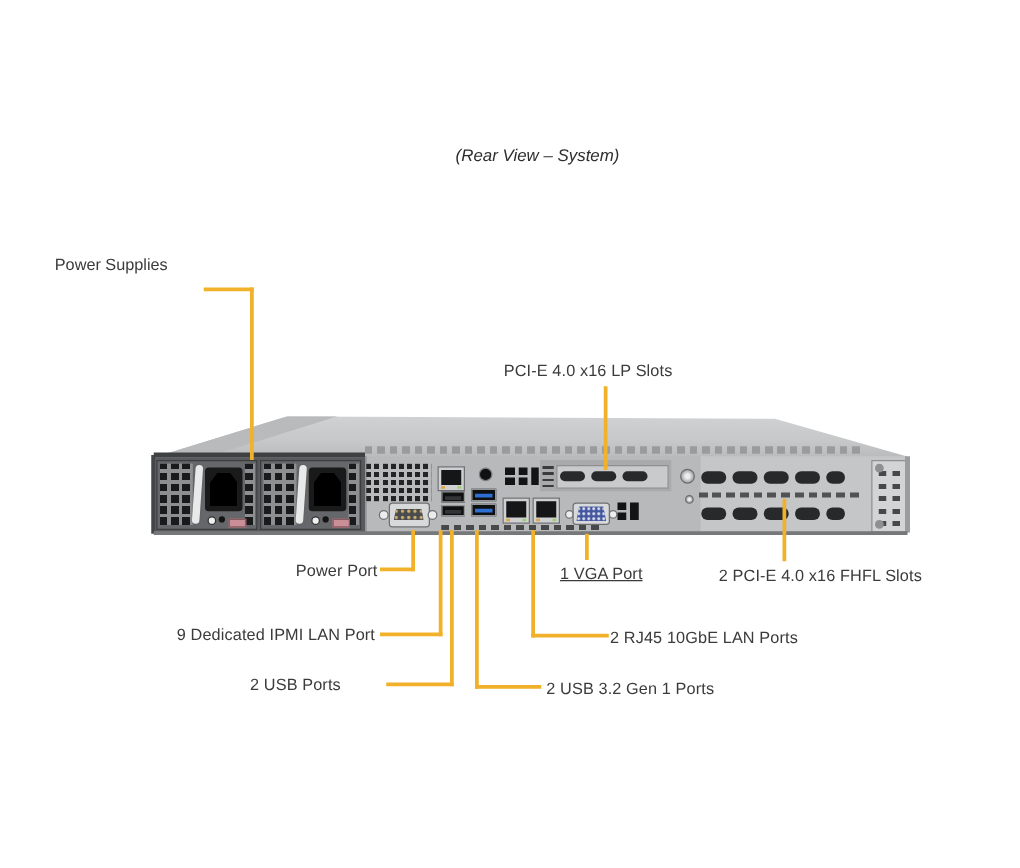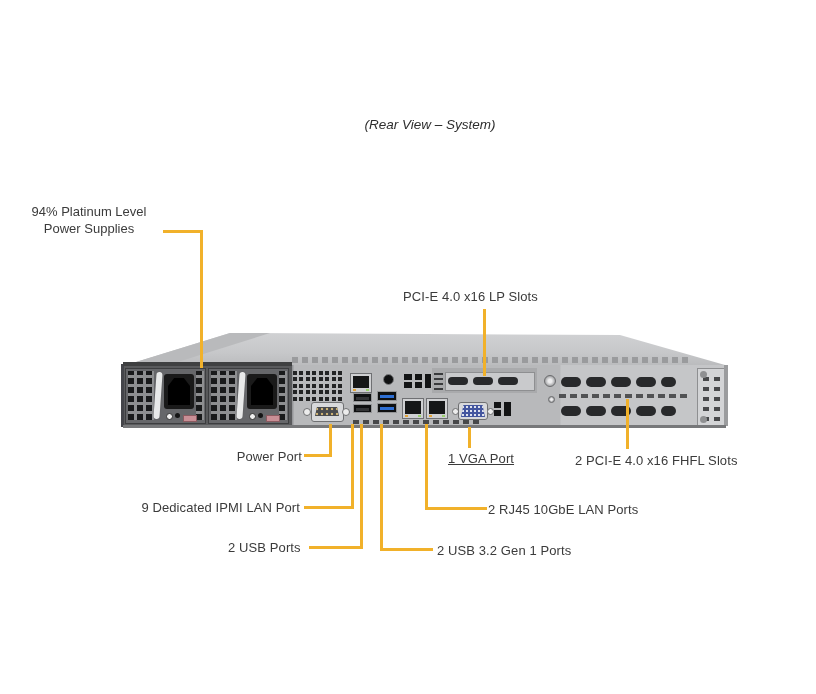--- a/index.html
+++ b/index.html
@@ -92,21 +92,20 @@
   .end-panel .c1{left:5px;} .end-panel .c2{left:16px;}
   .end-panel .s1{position:absolute;left:2px;top:2px;width:7px;height:7px;border-radius:50%;background:#8f9092;}
   .end-panel .s2{position:absolute;left:2px;bottom:2px;width:7px;height:7px;border-radius:50%;background:#8f9092;}
 </style>
 </head>
 <body>
 
 <div class="title">(Rear View – System)</div>
 
 <div class="psu-label">
-  <div>94% Platinum Level</div>
   <div>Power Supplies</div>
 </div>
 
 <div class="label" style="left:403px;top:289px;">PCI-E 4.0 x16 LP Slots</div>
 
 <div class="chassis">
   <div class="lid"></div>
   <div class="lid-shade"></div>
   <div class="lid-dashes"></div>
   <div class="rear"></div>
@@ -230,17 +229,17 @@
 <div class="line" style="left:360px;top:424px;width:3px;height:125px;"></div>
 <div class="line" style="left:380px;top:424px;width:3px;height:127px;"></div>
 <div class="line" style="left:380px;top:548px;width:53px;height:3px;"></div>
 <div class="line" style="left:425px;top:424px;width:3px;height:86px;"></div>
 <div class="line" style="left:425px;top:507px;width:62px;height:3px;"></div>
 <div class="line" style="left:468px;top:427px;width:3px;height:21px;"></div>
 <div class="line" style="left:626px;top:399px;width:3px;height:50px;"></div>
 
 <div class="label" style="left:200px;top:449px;width:102px;text-align:right;">Power Port</div>
 <div class="label" style="left:110px;top:500px;width:190px;text-align:right;">9 Dedicated IPMI LAN Port</div>
-<div class="label" style="left:200px;top:540px;margin-left:28px;">2 USB Ports</div>
+<div class="label" style="left:200px;top:540px;">2 USB Ports</div>
 <div class="label" style="left:437px;top:543px;">2 USB 3.2 Gen 1 Ports</div>
 <div class="label" style="left:488px;top:502px;">2 RJ45 10GbE LAN Ports</div>
 <div class="label" style="left:448px;top:451px;text-decoration:underline;">1 VGA Port</div>
 <div class="label" style="left:575px;top:453px;">2 PCI-E 4.0 x16 FHFL Slots</div>
 
 </body></html>

